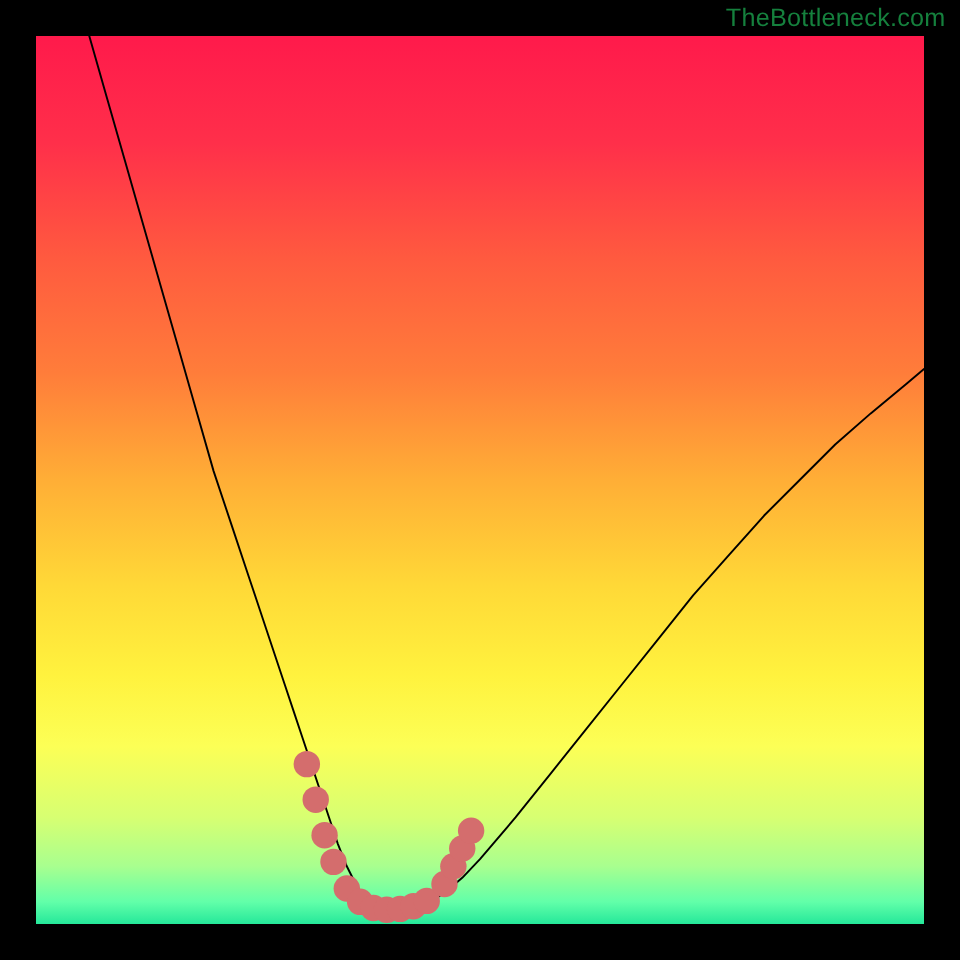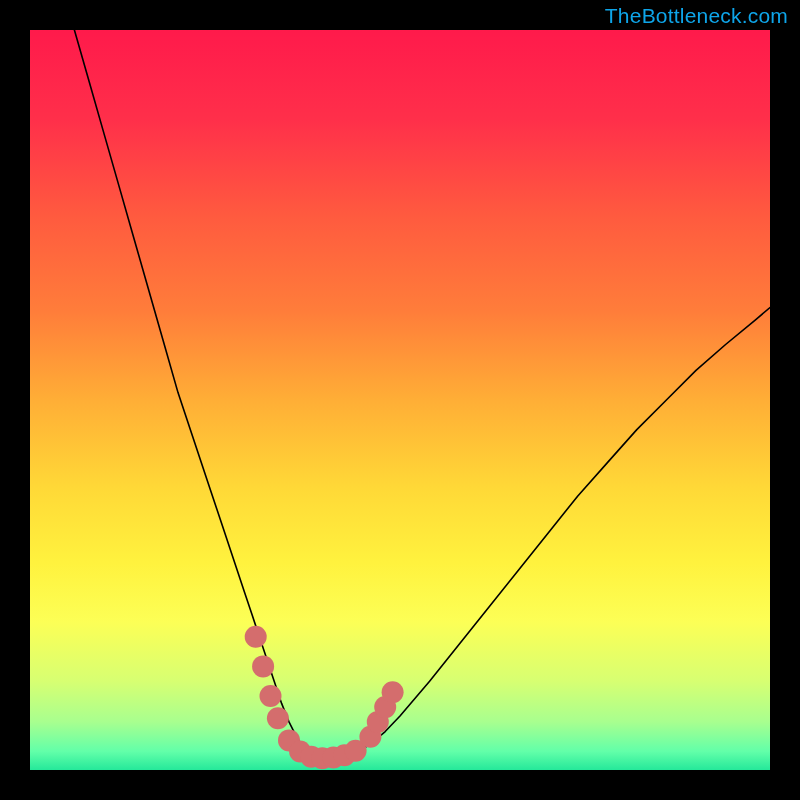--- a/index.html
+++ b/index.html
@@ -14,21 +14,21 @@
   .frame {
     position: absolute;
     top: 0; left: 0;
     width: 800px; height: 800px;
     background: #000;
   }
   .watermark {
     position: absolute;
     top: 4px;
     right: 12px;
-    color: #0ea5e9;
+    color: #15803d;
     font-size: 21px;
     font-weight: 500;
     letter-spacing: 0.2px;
     user-select: none;
   }
   svg.plot {
     position: absolute;
     top: 30px;
     left: 30px;
     width: 740px;

